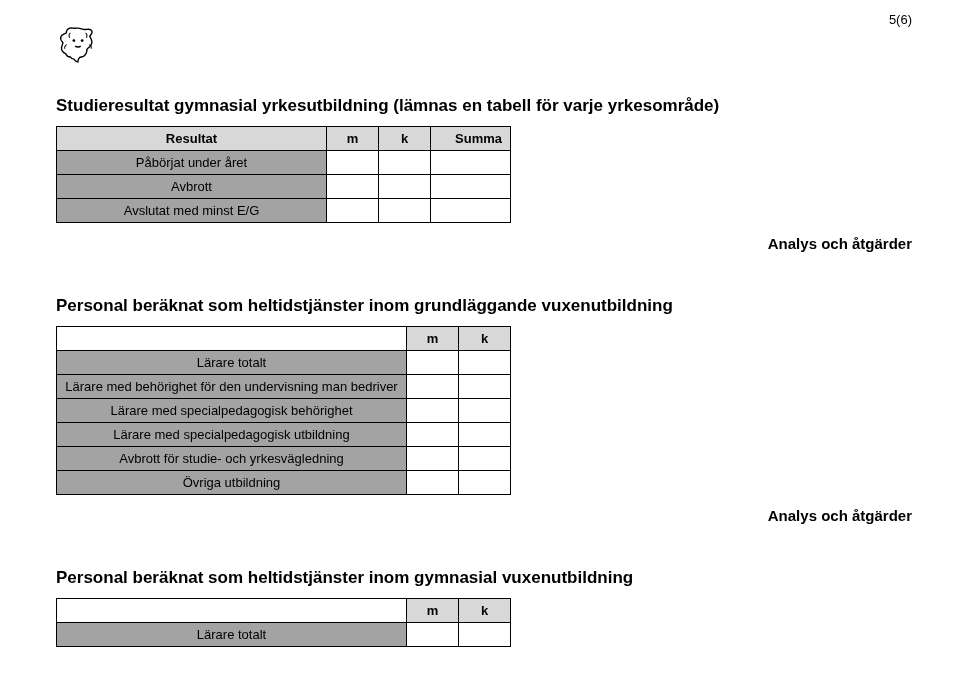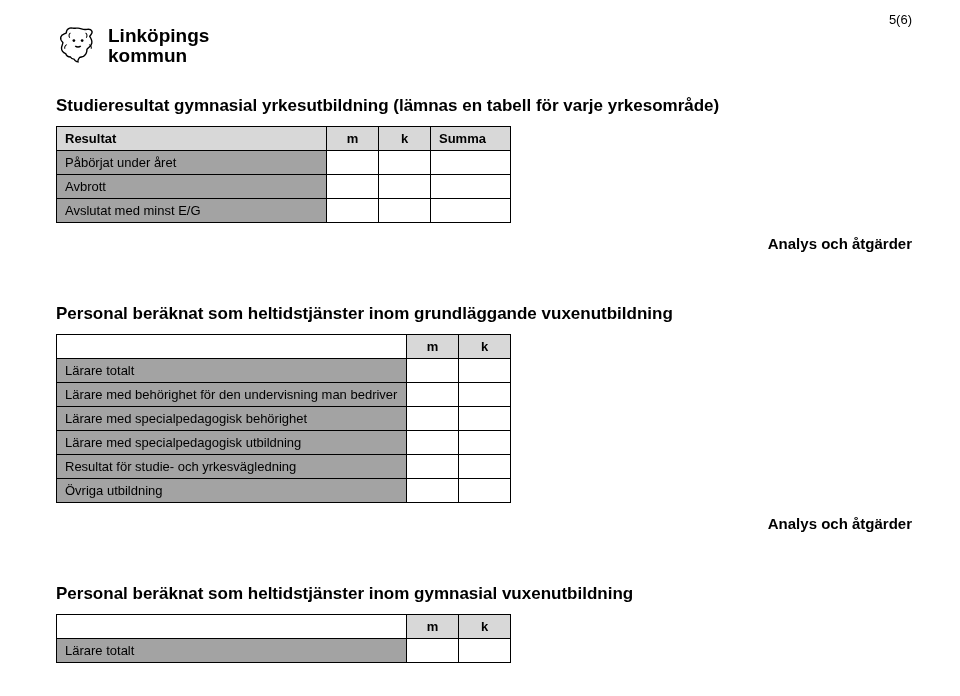--- a/index.html
+++ b/index.html
@@ -31,72 +31,68 @@
     height: 44px;
   }
   .logo-text {
     line-height: 1.05;
     font-weight: bold;
     font-size: 19px;
   }
   h2.section-title {
     font-size: 17px;
     font-weight: bold;
-    margin: 12px 0 10px 0;
+    margin: 4px 0 10px 0;
   }
   h3.sub {
     font-size: 15px;
     font-weight: bold;
     margin: 12px 0 20px 0;
     text-align: right;
   }
   table {
     border-collapse: collapse;
     margin-bottom: 10px;
   }
   th, td {
     border: 1px solid #000;
     padding: 4px 8px;
     font-size: 13px;
-    text-align: left;
+    text-align: center;
     background: #fff;
   }
   th {
     background: #d8d8d8;
     font-weight: bold;
   }
   td.label {
     background: #a3a3a3;
     font-weight: normal;
     min-width: 270px;
   }
   td.label.wide {
     min-width: 310px;
   }
   .narrow { width: 52px; text-align: center; }
-  .summa { width: 80px; text-align: left; }
+  .summa { width: 80px; text-align: right; }
   .spacer { height: 20px; }
 </style>
 </head>
 <body>
 
 <div class="page-number">5(6)</div>
 
 <div class="logo-block">
   <svg class="lion" viewBox="0 0 64 64">
     <path d="M32 6c4 0 6 2 10 2s8-2 10 2c2 3-1 5-3 8 2 3 4 6 3 10-1 5-5 6-7 9 0 4-2 8-5 10-2 1-4 1-6 2-1 2-3 4-2 6-3 0-5-2-6-4-2 0-4-1-5-3-3 0-6-2-7-5-3-1-6-4-6-8 0-3 2-5 2-8-2-2-4-5-3-8 1-4 5-4 8-6 0-3 2-6 5-7 3-1 6 1 9 0z" fill="none" stroke="#000" stroke-width="2"></path>
     <circle cx="26" cy="24" r="2" fill="#000"></circle>
     <circle cx="38" cy="24" r="2" fill="#000"></circle>
     <path d="M28 32c2 2 6 2 8 0" fill="none" stroke="#000" stroke-width="2"></path>
     <path d="M20 20c-2-3-1-6 1-7M44 20c2-3 1-6-1-7M16 30c-3 1-4 4-3 6M48 30c3 1 4 4 3 6" fill="none" stroke="#000" stroke-width="1.5"></path>
   </svg>
-  <div class="logo-text">
-    <div>Linköpings</div>
-    <div>kommun</div>
-  </div>
 </div>
 
 <h2 class="section-title">Studieresultat gymnasial yrkesutbildning (lämnas en tabell för varje yrkesområde)</h2>
 <table>
   <tbody>
       <tr>
     <th style="min-width:270px;">Resultat</th>
     <th class="narrow">m</th>
     <th class="narrow">k</th>
     <th class="summa">Summa</th>
@@ -147,21 +143,21 @@
     <td class="label wide">Lärare med specialpedagogisk behörighet</td>
     <td class="narrow"></td>
     <td class="narrow"></td>
   </tr>
   <tr>
     <td class="label wide">Lärare med specialpedagogisk utbildning</td>
     <td class="narrow"></td>
     <td class="narrow"></td>
   </tr>
   <tr>
-    <td class="label wide">Resultat för studie- och yrkesvägledning</td>
+    <td class="label wide">Avbrott för studie- och yrkesvägledning</td>
     <td class="narrow"></td>
     <td class="narrow"></td>
   </tr>
   <tr>
     <td class="label wide">Övriga utbildning</td>
     <td class="narrow"></td>
     <td class="narrow"></td>
   </tr>
 </tbody>
   </table>

